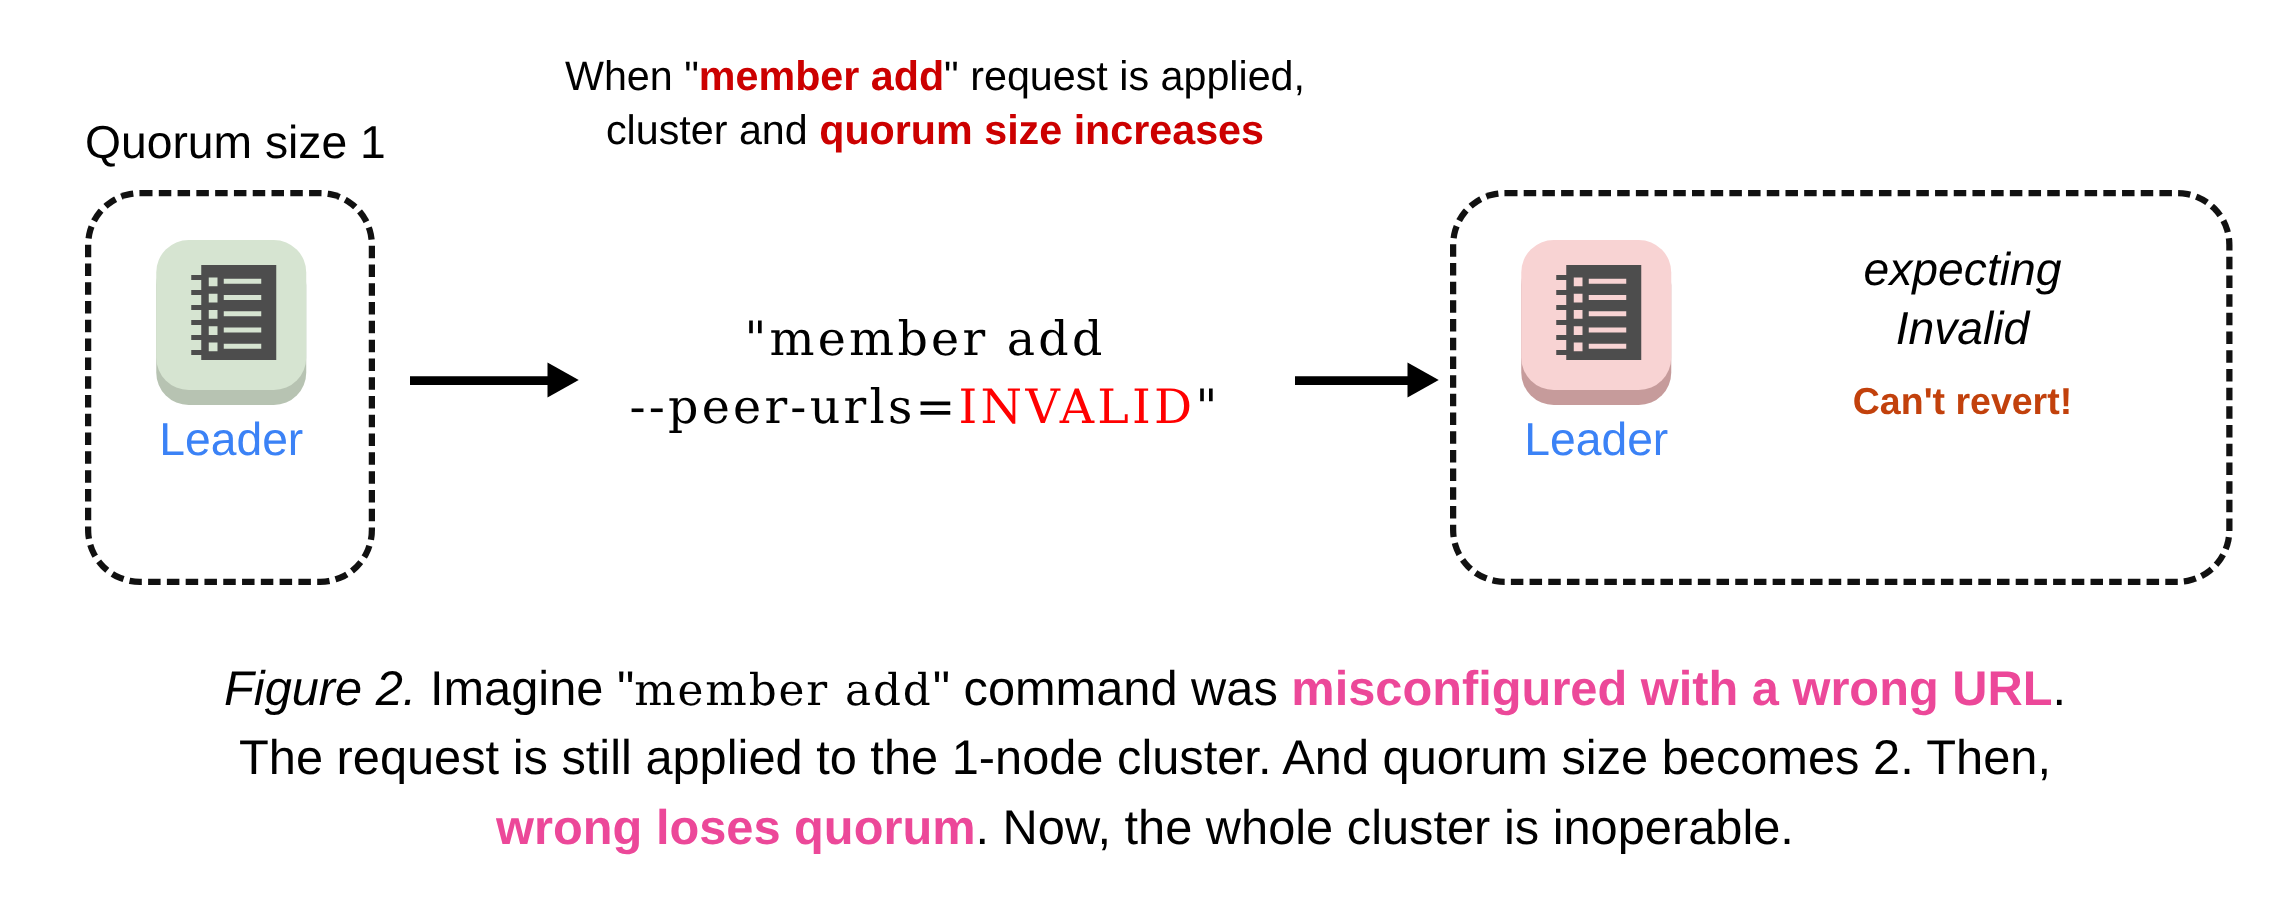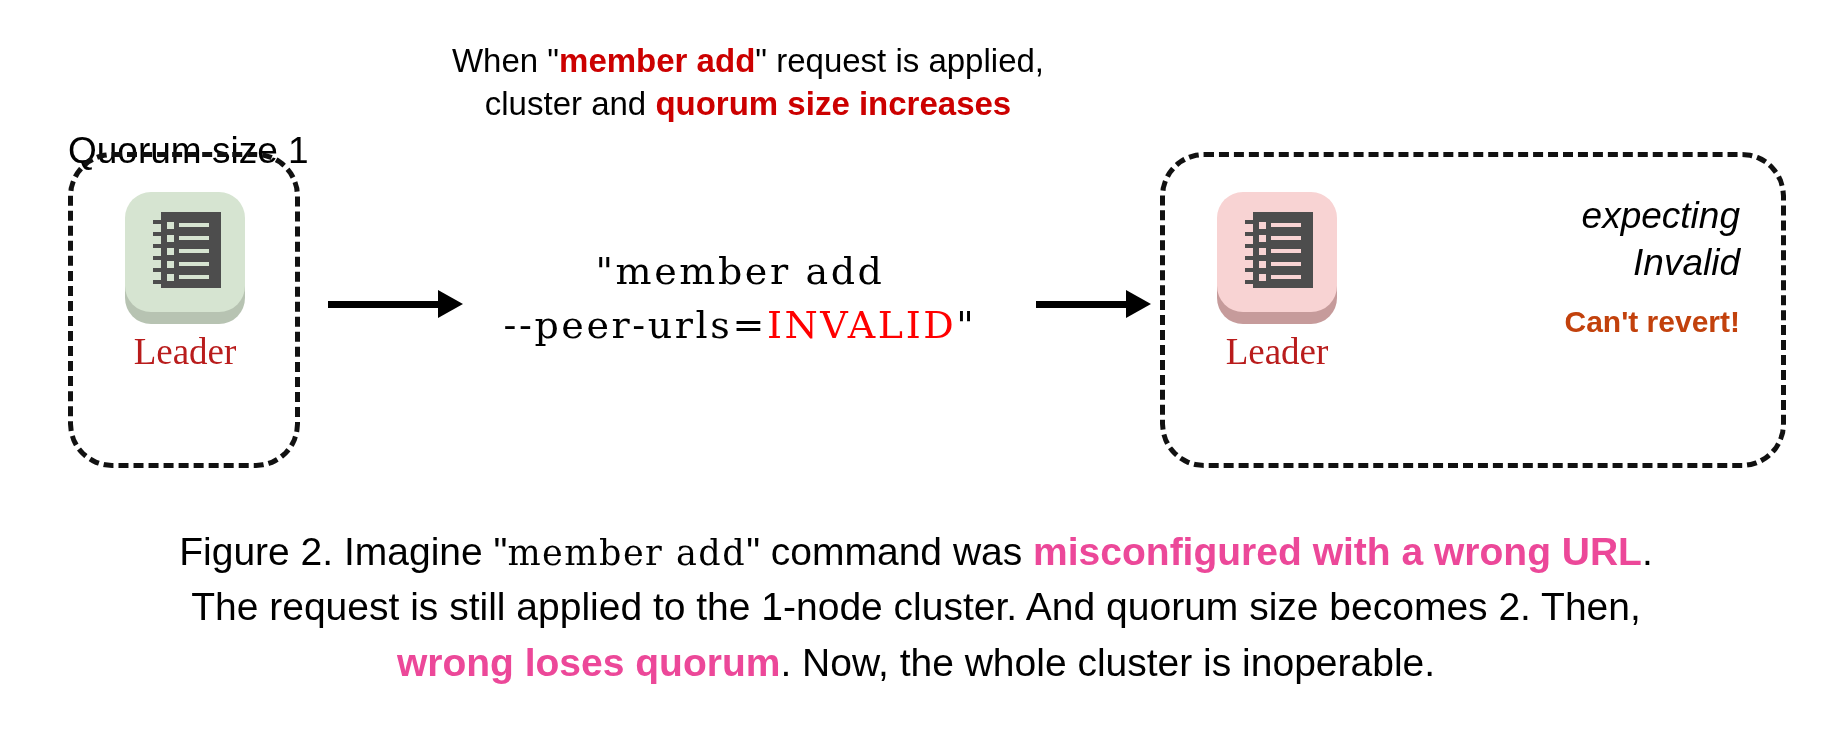--- a/index.html
+++ b/index.html
@@ -22,21 +22,20 @@
   #box-right{left:1160px;top:152px;width:626px;height:316px;}
 
   
   .box-caption{
     position:absolute;
     font-size:37px;
     line-height:1.05;
     color:#000;
     text-align:center;
     white-space:nowrap;
-    margin-top:37px;
   }
   #cap-left{left:68px;top:95px;width:232px;}
   #cap-right{left:1160px;top:95px;width:626px;}
 
   
   .node{position:absolute;text-align:center;}
   #node-left{left:100px;top:190px;width:170px;}
   #node-right{left:1192px;top:190px;width:170px;}
 
   .icon-tile{
@@ -78,29 +77,28 @@
   .ledger .line{
     position:absolute;left:26px;width:30px;height:4px;
   }
   .tile-green .bullet,.tile-green .line{background:#d6e4d1;}
   .tile-pink  .bullet,.tile-pink  .line{background:#f8d3d3;}
 
   .node-label{
     margin-top:8px;
     font-size:37px;
     line-height:1.1;
-    color:#b91c1c;
-    white-space:nowrap;
-    font-family:Liberation Serif, serif;
+    color:#3b82f6;
+    white-space:nowrap;
   }
 
   
   #status-block{
     position:absolute;left:1400px;top:192px;width:340px;
-    text-align:right;
+    text-align:center;
   }
   #status-block .st-line{
     font-style:italic;
     font-size:37px;
     line-height:1.28;
     color:#000;
     white-space:nowrap;
   }
   #status-warning{
     margin-top:18px;
@@ -153,21 +151,21 @@
   #command .invalid{color:#ff0000;}
 
   
   #figure-caption{
     position:absolute;left:56px;top:524px;width:1720px;
     text-align:center;
     font-size:39px;
     line-height:1.42;
     color:#000;
   }
-  #figure-caption .fig-no{}
+  #figure-caption .fig-no{font-style:italic;}
   #figure-caption .mono{
     font-family:"DejaVu Serif","Liberation Serif",serif;
     font-size:35px;
     letter-spacing:1.5px;
   }
   #figure-caption .em{color:#ec4899;font-weight:bold;}
 </style>
 </head>
 <body>
 

